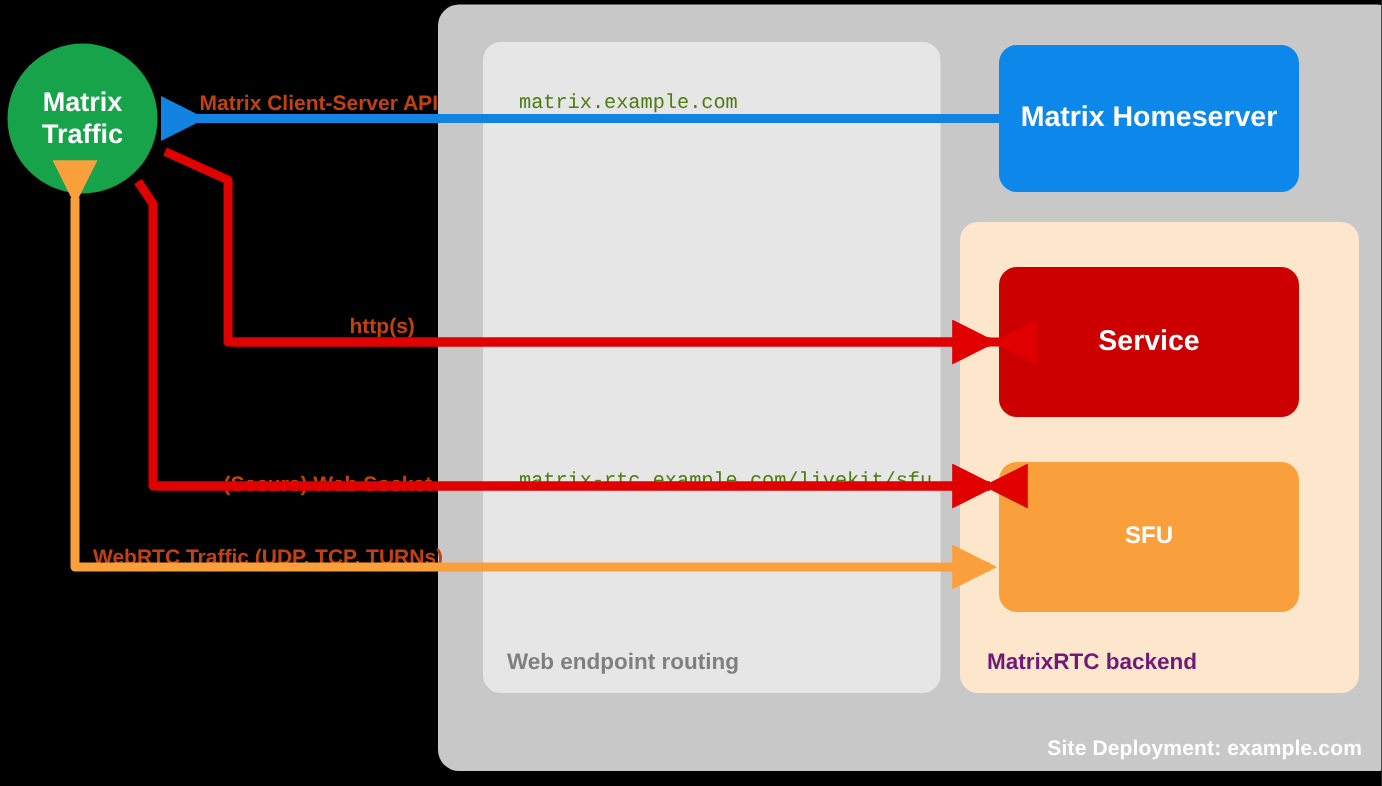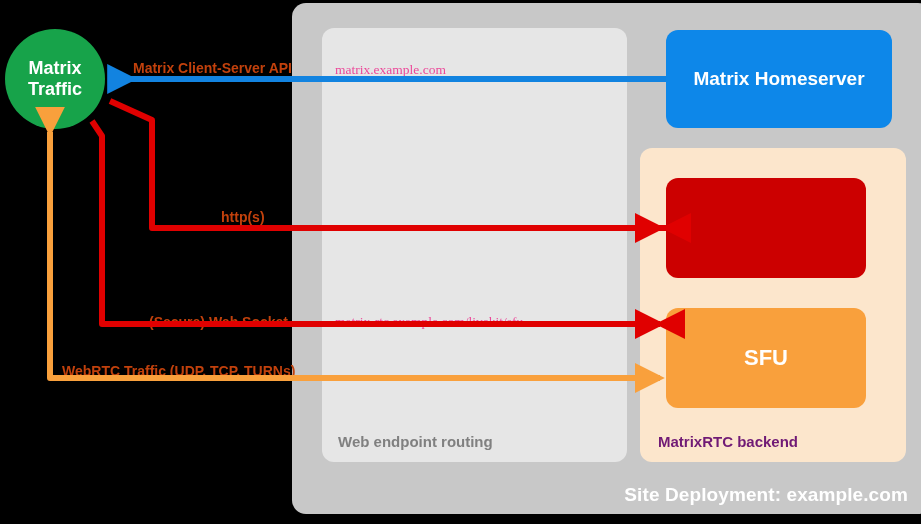--- a/index.html
+++ b/index.html
@@ -24,21 +24,21 @@
     width: 640px;
     height: 511px;
     background: #c8c8c8;
     border-radius: 14px;
   }
   .site-label {
     position: absolute;
     right: 24px;
     bottom: 8px;
     color: #ffffff;
-    font-size: 19px;
+    font-size: 14px;
     font-weight: bold;
     letter-spacing: 0.1px;
     white-space: nowrap;
     margin-top: 40px;
   }
 
   .routing-box {
     position: absolute;
     left: 322px;
     top: 28px;
@@ -104,65 +104,66 @@
     justify-content: center;
     text-align: center;
     color: #ffffff;
     font-weight: bold;
     border-radius: 12px;
     line-height: 1.18;
   }
   .node-hs {
     left: 666px;
     top: 30px;
-    width: 226px;
+    width: 200px;
     height: 98px;
     background: #0d87e9;
     font-size: 19px;
   }
   .node-auth {
     left: 666px;
     top: 178px;
     width: 200px;
     height: 100px;
     background: #cc0000;
     font-size: 19px;
   }
   .node-sfu {
     left: 666px;
     top: 308px;
     width: 200px;
     height: 100px;
     background: #f9a03c;
-    font-size: 22px;
+    font-size: 16px;
   }
 
   
   .endpoint {
     position: absolute;
-    font-family: Liberation Serif, serif;
+    font-family: Liberation Mono, monospace;
     font-size: 13.5px;
-    color: #ec4899;
-    white-space: nowrap;
+    color: #4d7c0f;
+    white-space: nowrap;
+    margin-left: 11px;
   }
   .ep-matrix   { left: 335px; top: 62px; }
   .ep-jwt      { left: 335px; top: 209px; }
   .ep-sfu      { left: 335px; top: 314px; }
 
   
   .edge-label {
     position: absolute;
     font-size: 14px;
     font-weight: bold;
     color: #c2410c;
     white-space: nowrap;
     text-align: center;
   }
   .lbl-csapi  { left: 133px; top: 60px; }
-  .lbl-https  { left: 221px; top: 209px; }
+  .lbl-https  { left: 233px; top: 209px; }
   .lbl-ws     { left: 149px; top: 314px; }
   .lbl-webrtc { left: 62px;  top: 363px; }
 
   
   .arrows {
     position: absolute;
     left: 0;
     top: 0;
     width: 921px;
     height: 524px;
@@ -190,20 +191,21 @@
     <span>Matrix</span>
     <span>Traffic</span>
   </div>
 
   <div class="node node-hs">
     <span>Matrix Homeserver</span>
   </div>
 
   <div class="node node-auth">
     <div>
+      <div>Service</div>
     </div>
   </div>
 
   <div class="node node-sfu">
     <span>SFU</span>
   </div>
 
   <div class="endpoint ep-matrix">matrix.example.com</div>
   <div class="endpoint ep-sfu">matrix-rtc.example.com/livekit/sfu</div>
 

